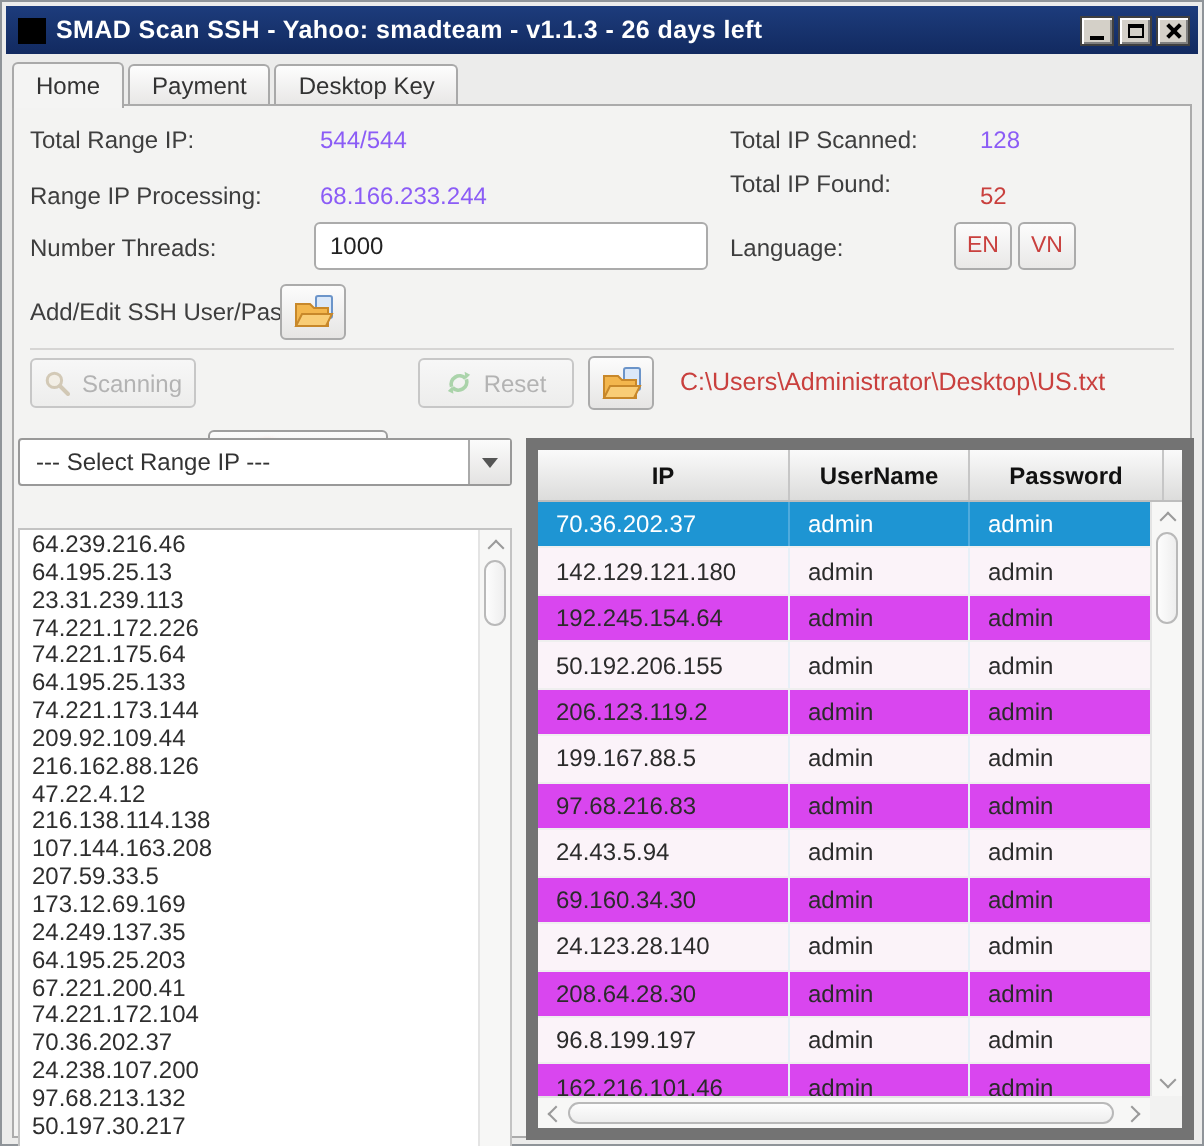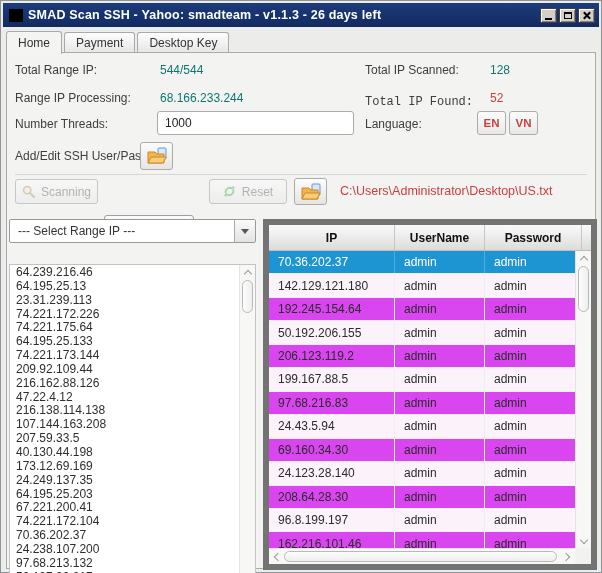--- a/index.html
+++ b/index.html
@@ -30,28 +30,28 @@
   .tab { height:21px; padding:0 11px; margin-right:2px; display:flex; align-items:center;
     background:linear-gradient(#fdfdfd,#e7e6e5); border:1px solid #a9a9a9; border-bottom:none;
     border-radius:3px 3px 0 0; font-size:12px; color:#333; position:relative; z-index:1; cursor:default; }
   .tab.active { height:23px; background:#f4f4f3; z-index:3; margin-bottom:-1px; }
 
   
   .content { position:absolute; top:51px; left:5px; right:5px; bottom:3px;
     background:#f3f3f2; border:1px solid #ababab; z-index:2; }
 
   .lbl { position:absolute; font-size:12px; color:#3e3e3e; white-space:nowrap;text-align:right; }
-  .val { position:absolute; font-size:12px; color:#0f766e; white-space:nowrap; }
+  .val { position:absolute; font-size:12px; color:#8b5cf6; white-space:nowrap; }
   .val.red { color:#c9403e; }
 
   .threads-input { position:absolute; left:150px; top:58px; width:197px; height:24px; border:1px solid #ababab;
     border-radius:3px; font-family:"Liberation Sans",sans-serif; font-size:12px; padding:0 7px; color:#222; background:#fff; }
 
   .mini-btn { position:absolute; height:24px; border:1px solid #ababab; border-radius:3px;
-    background:linear-gradient(#fcfcfc,#e9e8e7); font-size:11.5px; font-weight:bold; color:#c9403e;
+    background:linear-gradient(#fcfcfc,#e9e8e7); font-size:11.5px; font-weight:normal; color:#c9403e;
     display:flex; align-items:center; justify-content:center; cursor:default; }
 
   .icon-btn { position:absolute; width:33px; border:1px solid #ababab; border-radius:3px;
     background:linear-gradient(#fcfcfc,#e6e5e4); display:flex; align-items:center; justify-content:center; cursor:default; }
 
   .divider { position:absolute; left:8px; right:8px; top:121px; height:1px; background:#d6d5d4; }
 
   .cmd-btn { position:absolute; top:126px; height:25px; border:1px solid #9e9e9e; border-radius:3px;
     background:linear-gradient(#fbfbfb,#e3e2e1); font-size:12px; color:#2b2b2b;
     display:flex; align-items:center; justify-content:center; gap:6px; cursor:default; }
@@ -145,21 +145,21 @@
 
   <div class="content">
 
     <span class="lbl" style="left:8px; top:10px;">Total Range IP:</span>
     <span class="val" style="left:153px; top:10px;">544/544</span>
     <span class="lbl" style="left:358px; top:10px;">Total IP Scanned:</span>
     <span class="val" style="left:483px; top:10px;">128</span>
 
     <span class="lbl" style="left:8px; top:38px;">Range IP Processing:</span>
     <span class="val" style="left:153px; top:38px;">68.166.233.244</span>
-    <span class="lbl" style="left:358px; top:42px;font-family:Liberation Mono, monospace;">Total IP Found:</span>
+    <span class="lbl" style="left:358px; top:32px;">Total IP Found:</span>
     <span class="val red" style="left:483px; top:38px;">52</span>
 
     <span class="lbl" style="left:8px; top:64px;">Number Threads:</span>
     <input class="threads-input" type="text" value="1000" style="">
     <span class="lbl" style="left:358px; top:64px;">Language:</span>
     <button class="mini-btn" style="left:470px; top:58px; width:29px;">EN</button>
     <button class="mini-btn" style="left:502px; top:58px; width:29px;">VN</button>
 
     <span class="lbl" style="left:8px; top:96px;">Add/Edit SSH User/Pass:</span>
     <button class="icon-btn" style="left:133px; top:89px; height:28px;">
@@ -233,21 +233,20 @@
           <div class="list-item">216.162.88.126</div>
 
           <div class="list-item">47.22.4.12</div>
 
           <div class="list-item">216.138.114.138</div>
 
           <div class="list-item">107.144.163.208</div>
 
           <div class="list-item">207.59.33.5</div>
 
-          <div class="list-item">40.130.44.198</div>
 
           <div class="list-item">173.12.69.169</div>
 
           <div class="list-item">24.249.137.35</div>
 
           <div class="list-item">64.195.25.203</div>
 
           <div class="list-item">67.221.200.41</div>
 
           <div class="list-item">74.221.172.104</div>

